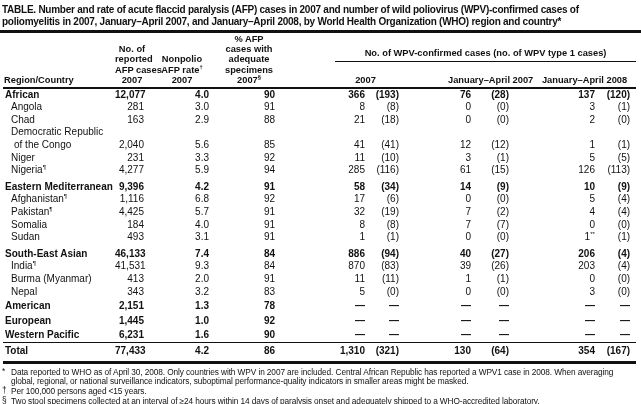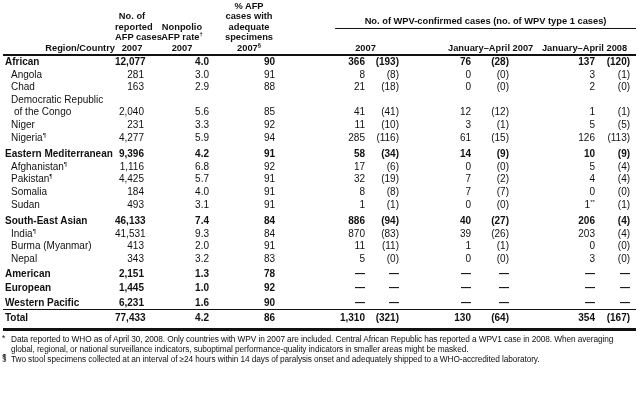--- a/index.html
+++ b/index.html
@@ -11,21 +11,21 @@
   }
   .title {
     font-size:10px; font-weight:bold; line-height:11.8px;
     padding:4px 2px 2px 2px; letter-spacing:-0.25px;
     border-bottom:3px solid var(--ink,#000);
   }
   table.main { border-collapse:collapse; table-layout:fixed; width:633px; margin-left:3px; margin-top:1px; }
   th,td { padding:0; }
   thead th { font-size:9.3px; font-weight:bold; line-height:10.4px; vertical-align:bottom; white-space:nowrap; }
   .hb { border-bottom:2px solid var(--ink,#000); }
-  th.region-h { text-align:right; padding-left:1px; padding-bottom:1px; }
+  th.region-h { text-align:left; padding-left:1px; padding-bottom:1px; }
   th.stack { text-align:center; padding-bottom:1px; }
   th.stack div { white-space:nowrap; }
   th.wpvspan { vertical-align:bottom; }
   th.wpvspan .inner {
     margin-left:52px; text-align:center; white-space:nowrap;
     border-bottom:1px solid var(--ink,#000); padding-bottom:2px;
   }
   th.yr { text-align:center; padding-bottom:1px; }
   th.yr.y1, th.yr.y2 { padding-left:45px; }
   th.yr.y3 { padding-left:20px; }
@@ -53,20 +53,21 @@
   tbody td:nth-child(10) { padding-right:6px; }
   sup { font-size:0.62em; line-height:0; vertical-align:super; }
   .footnotes { margin:4px 3px 0 2px; font-size:8.3px; line-height:9.8px; letter-spacing:-0.1px; }
   .fn { position:relative; padding-left:9px; }
   .fn .sym { position:absolute; left:0; top:-1px; }
 </style>
 </head>
 <body>
 
 <div class="page" style="--ink: #111111; --paper: #ffffff;">
+  <div class="title">TABLE. Number and rate of acute flaccid paralysis (AFP) cases in 2007 and number of wild poliovirus (WPV)-confirmed cases of poliomyelitis in 2007, January–April 2007, and January–April 2008, by World Health Organization (WHO) region and country*</div>
 
   <table class="main">
     <colgroup>
       <col style="width:112px">
         <col style="width:34px">
         <col style="width:66px">
         <col style="width:68px">
       <col style="width:84px">
         <col style="width:36px">
         <col style="width:70px">
@@ -332,16 +333,16 @@
           <td class="num">130</td>
           <td class="num">(64)</td>
           <td class="num">354</td>
           <td class="num">(167)</td>
         </tr>
       </tbody>
   </table>
 
   <div class="footnotes">
       <div class="fn"><span class="sym">*</span><span>Data reported to WHO as of April 30, 2008. Only countries with WPV in 2007 are included. Central African Republic has reported a WPV1 case in 2008. When averaging global, regional, or national surveillance indicators, suboptimal performance-quality indicators in smaller areas might be masked.</span></div>
-      <div class="fn"><span class="sym">†</span></div>
+      <div class="fn"><span class="sym">†</span><span>Per 100,000 persons aged &lt;15 years.</span></div>
       <div class="fn"><span class="sym">§</span><span>Two stool specimens collected at an interval of ≥24 hours within 14 days of paralysis onset and adequately shipped to a WHO-accredited laboratory.</span></div>
     </div>
 </div>
 
 </body></html>

